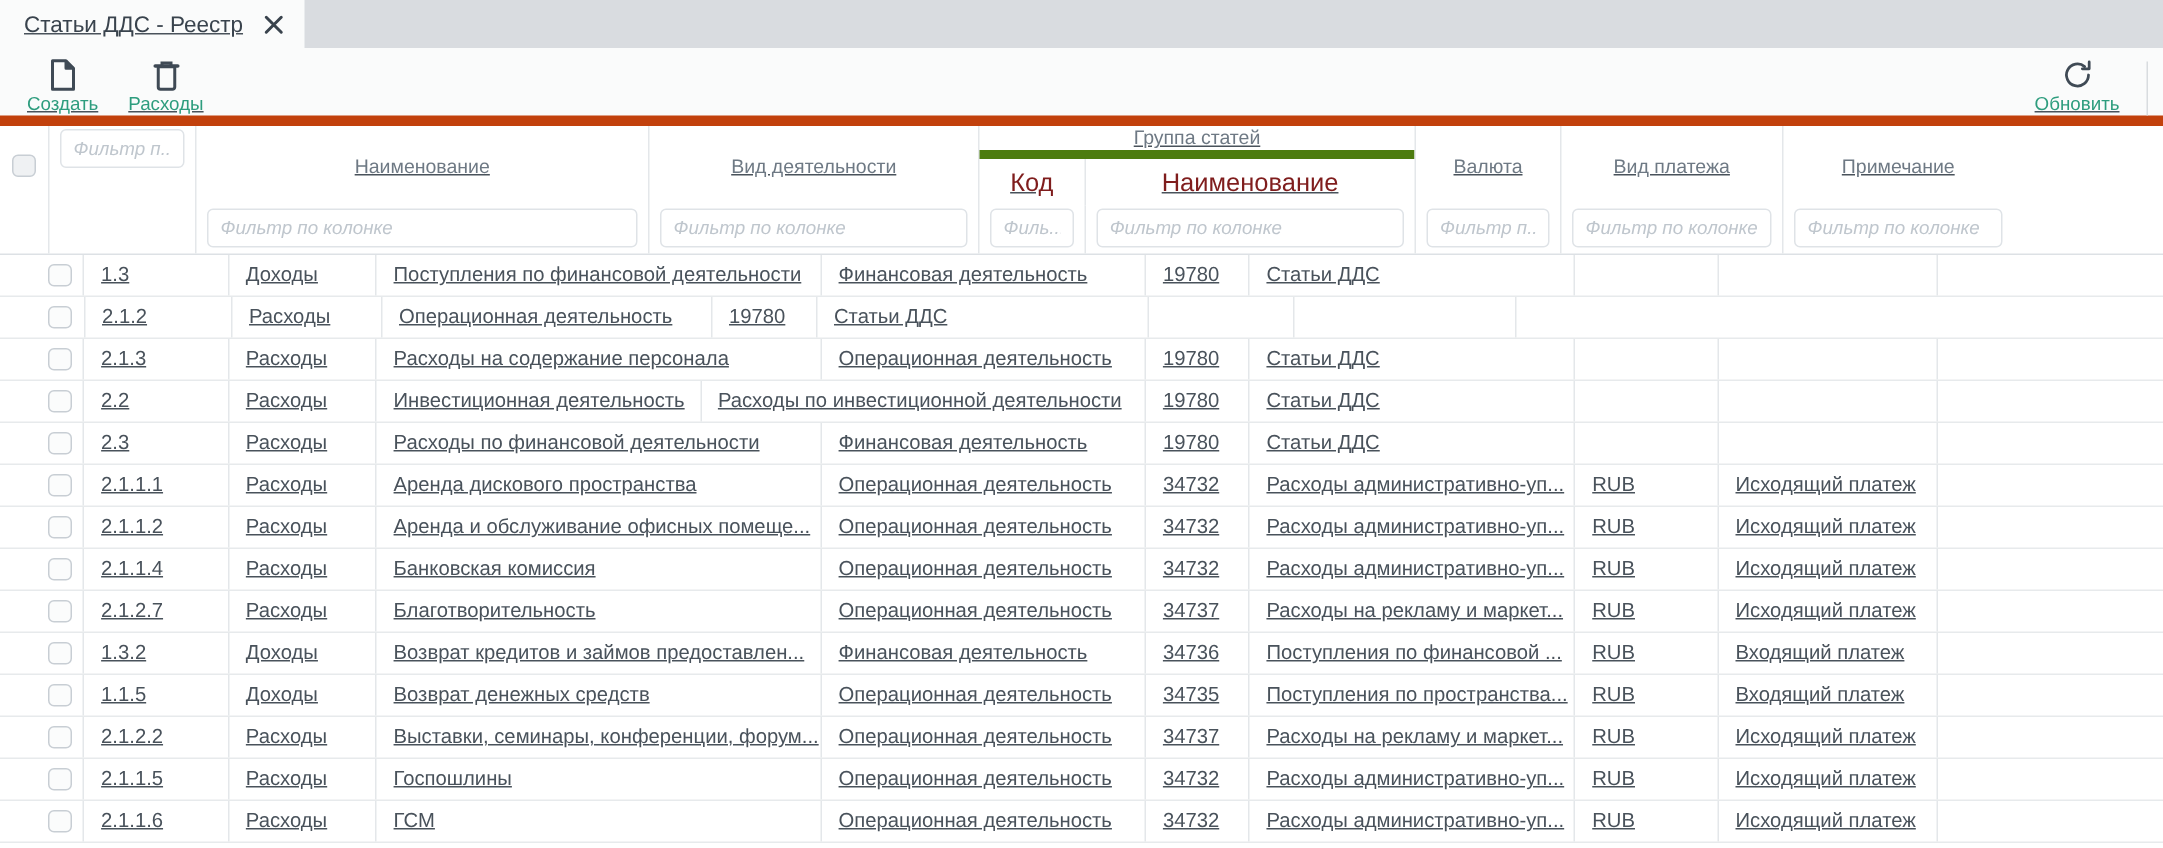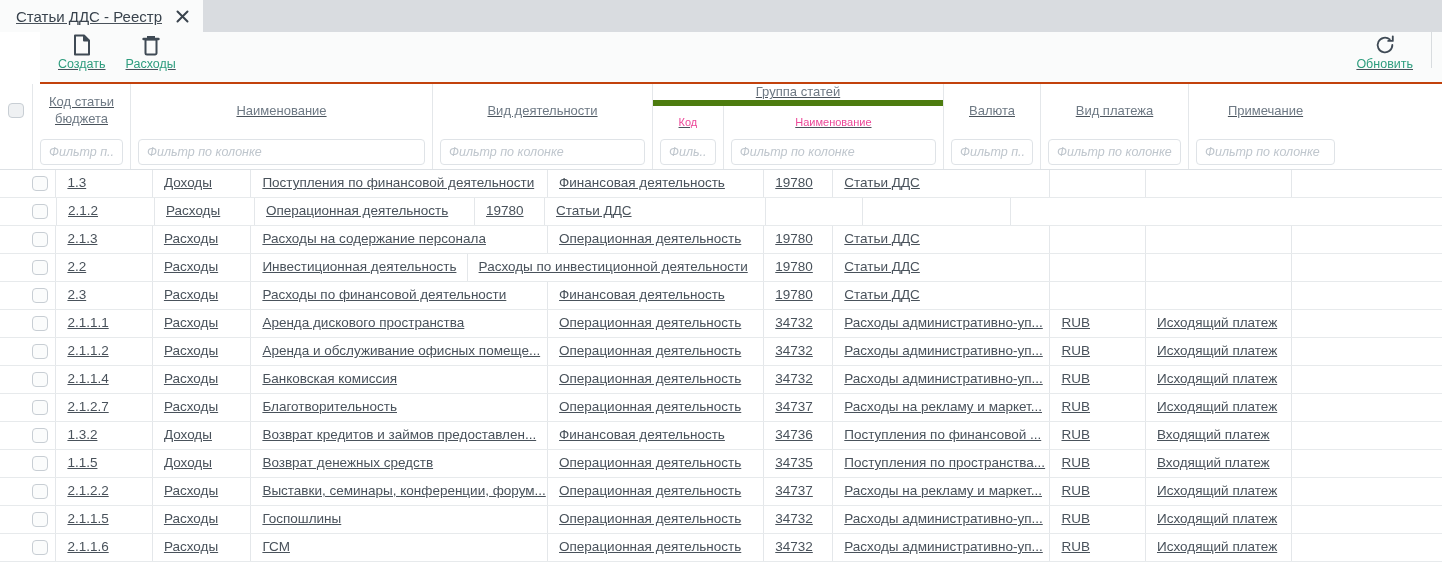--- a/index.html
+++ b/index.html
@@ -14,22 +14,22 @@
   .tabbar { height:32px; background:#d9dce0; display:flex; align-items:stretch; flex:0 0 auto; }
   .tab {
     background:#fafbfb; display:flex; align-items:center; gap:14px;
     padding:0 14px 0 16px; font-size:15px; color:#39434d; cursor:pointer;
   }
   .tab-close { display:flex; align-items:center; }
   .tab-close svg { display:block; }
 
   
   .toolbar {
-    height:52px; background:#fafbfb; border-bottom:2px solid #c2410c;
-    display:flex; align-items:flex-start; padding:0 4px 0 8px; flex:0 0 auto;margin-left:40px;
+    height:52px; background:#fafbfb; border-bottom:7px solid #c2410c;
+    display:flex; align-items:flex-end; padding:0 4px 0 8px; flex:0 0 auto;
   }
   .tbtn {
     display:flex; flex-direction:column; align-items:center; justify-content:center;
     gap:2px; padding:2px 10px; cursor:pointer; min-width:62px;
   }
   .tbtn .ticon { height:22px; display:flex; align-items:center; }
   .tbtn .tlabel { font-size:12.5px; color:#2e9d7e; line-height:1; }
   .toolbar .spacer { flex:1; }
   .vsep { width:1px; height:36px; background:#d8dcdf; margin:0 6px 0 8px; }
 
@@ -58,21 +58,21 @@
     font-style:italic; color:#bfc6cd; opacity:1;
   }
   
   .gtitle {
     height:22px; display:flex; align-items:center; justify-content:center;
     font-size:13px; color:#6e7984; border-bottom:6px solid #4d7c0f;
   }
   .gsub { display:flex; height:32px; }
   .gcell {
     display:flex; align-items:center; justify-content:center;
-    font-size:11px; color:#ec4899;
+    font-size:17px; color:#7f1d1d;
   }
   .gsub .gcell + .gcell { border-left:1px solid #e4e7ea; }
   .gfilters { display:flex; height:32px; }
   .gfw { padding:2px 7px 4px 7px; }
   .gfilters .gfw + .gfw { border-left:1px solid #e4e7ea; }
 
   
   .cbwrap { height:54px; display:flex; align-items:center; justify-content:center; }
   .cbx {
     width:16px; height:15px; border:1px solid #c8ced4; border-radius:4px;
@@ -143,21 +143,20 @@
     <div class="thead">
 
       <div class="hc w-cb">
         <div class="cbwrap">
             <span class="cbx hdr"></span>
           </div>
         <div class="hfilter"></div>
       </div>
 
       <div class="hc w1">
-        <div class="hlabel">Код статьи бюджета</div>
         <div class="hfilter"><input placeholder="Фильтр п..." style=""></div>
       </div>
 
 
       <div class="hc w3">
         <div class="hlabel">Наименование</div>
         <div class="hfilter"><input placeholder="Фильтр по колонке" style=""></div>
       </div>
 
       <div class="hc w4">

